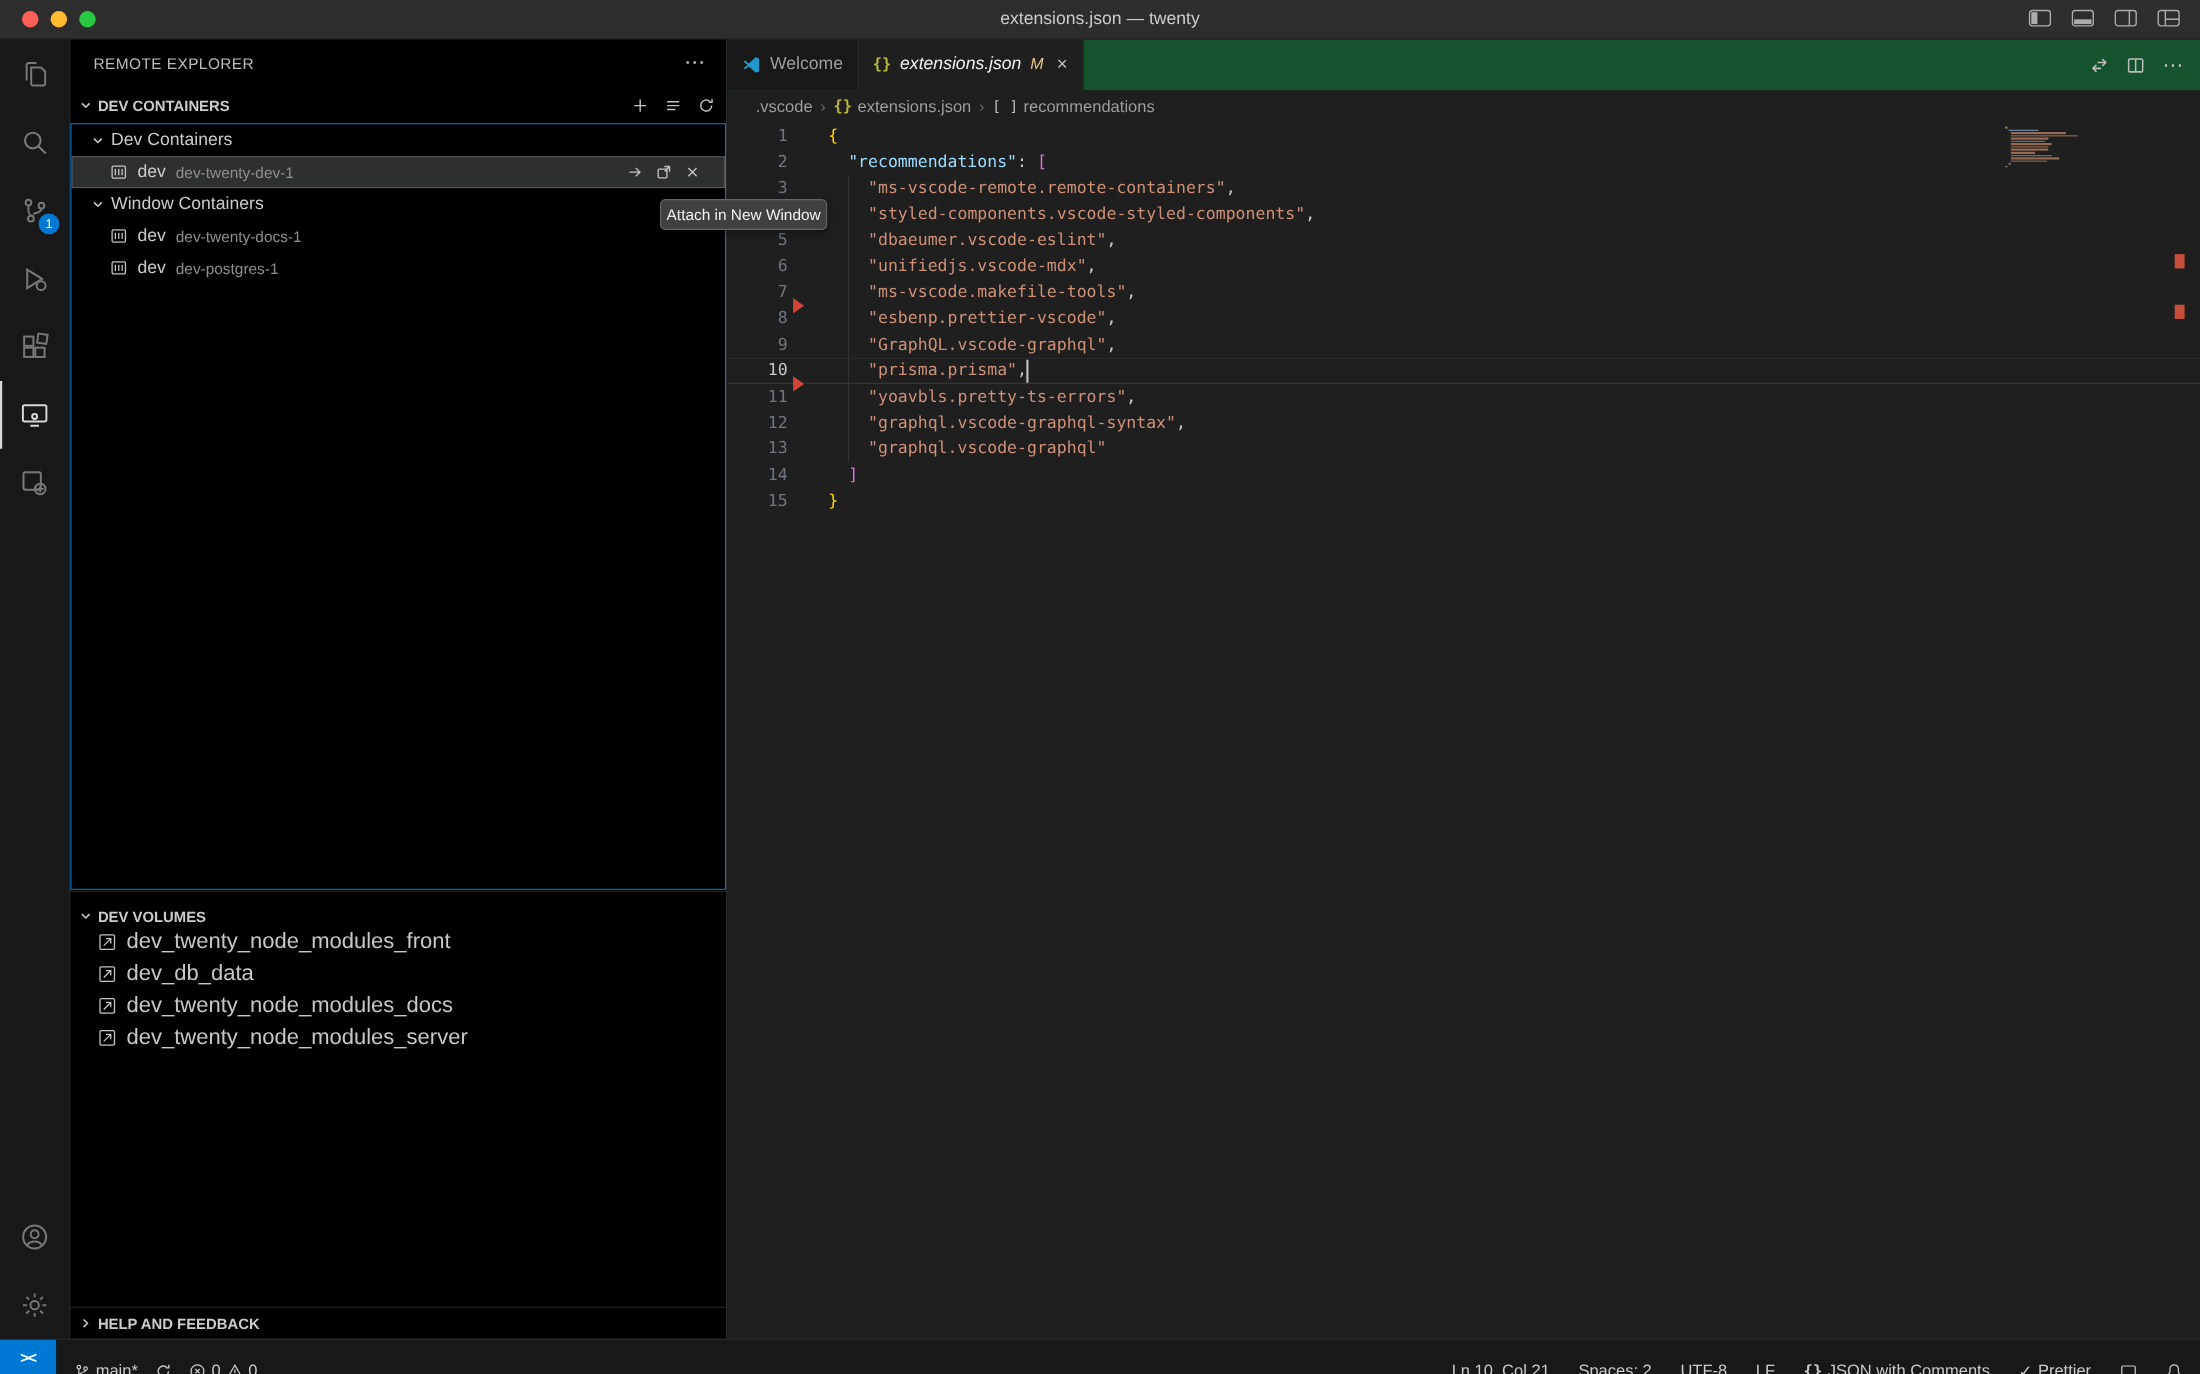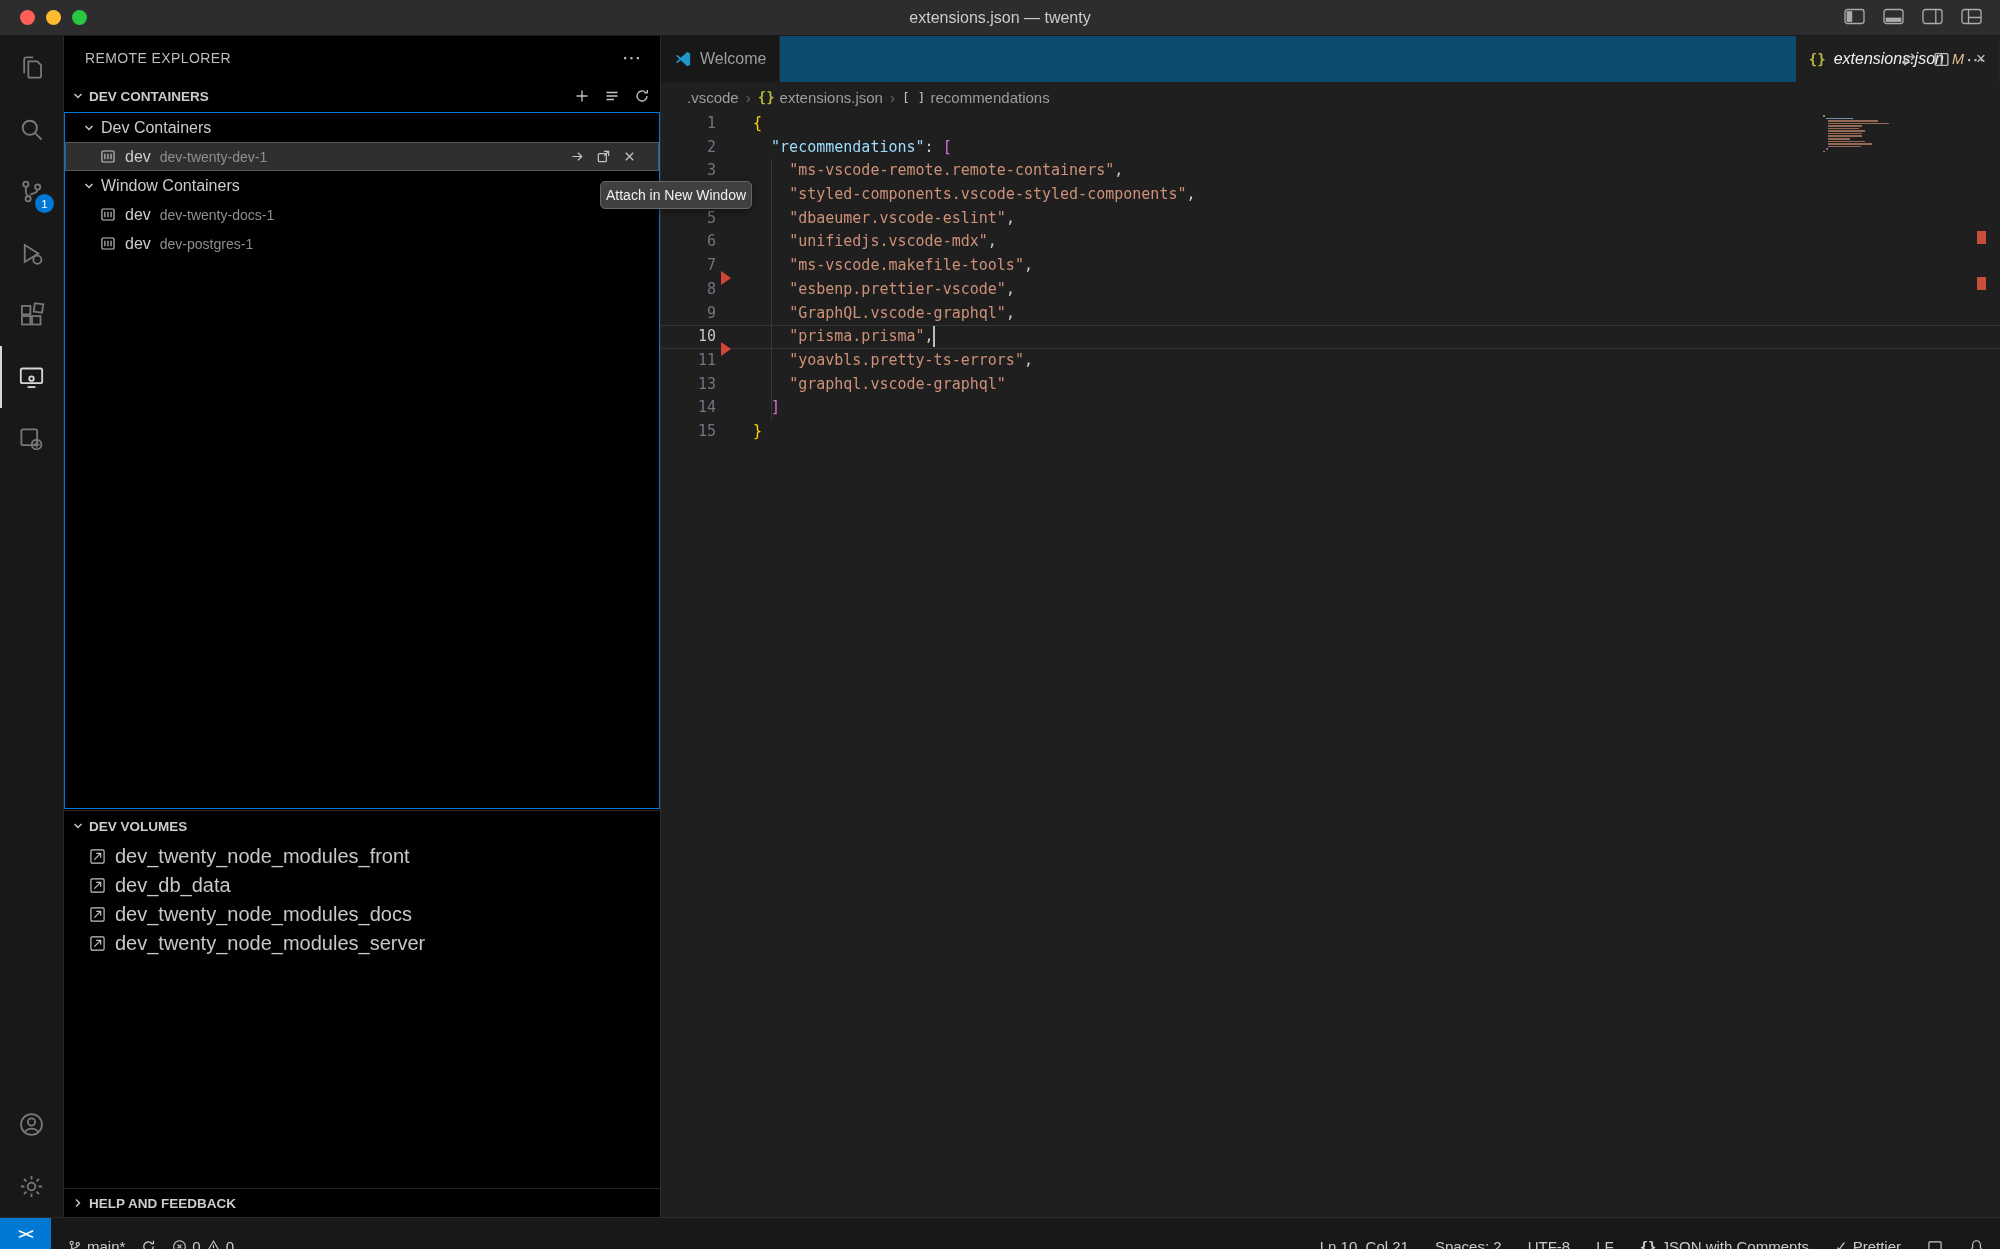--- a/index.html
+++ b/index.html
@@ -38,33 +38,33 @@
   .sh-devcontainers { position:absolute; top:44px; left:0; right:0; height:32px; }
   .sh-icons { margin-left:auto; display:flex; gap:14px; color:#c5c5c5; }
   .tree-box { position:absolute; top:76px; left:0; right:0; height:697px; border:1px solid #0078d4; }
   .tree-group { height:29px; display:flex; align-items:center; gap:4px; padding-left:16px; font-size:16px; color:#cccccc; }
   .tree-row { height:29px; display:flex; align-items:center; padding-left:35px; position:relative; }
   .tree-row.selected { background:#2d2f31; outline:1px solid #55585a; outline-offset:-1px; }
   .t-icon { margin-right:8px; color:#c5c5c5; }
   .t-name { font-size:16px; color:#cccccc; }
   .t-desc { font-size:14px; color:#8f8f8f; margin-left:9px; }
   .row-actions { position:absolute; right:22px; display:flex; gap:11px; color:#c5c5c5; }
-  .sh-volumes { position:absolute; top:774px; left:0; right:0; height:31px; border-top:1px solid #252525; }
+  .sh-volumes { position:absolute; top:774px; left:0; right:0; height:31px; border-top:1px solid #252525;align-items:flex-end; }
   .volumes-list { position:absolute; top:806px; left:0; right:0; }
   .vol-row { height:29px; display:flex; align-items:center; padding-left:25px; }
   .vol-row .t-icon { margin-right:9px; }
   .vol-label { font-size:20px; color:#c8c8c8; }
   .sh-help { position:absolute; bottom:0; left:0; right:0; height:29px; border-top:1px solid #252525; }
 
   
   .tooltip { position:absolute; left:600px; top:181px; height:28px; padding:0 5px; background:#404040; border:1px solid #666668; border-radius:5px; color:#f1f1f1; font-size:14px; display:flex; align-items:center; z-index:60; box-shadow:0 2px 8px rgba(0,0,0,.45); white-space:nowrap; }
 
   
   .editor { flex:1; display:flex; flex-direction:column; background:#1f1f1f; position:relative; }
-  .tabbar { height:46px; background:#0c4a6e; display:flex; align-items:stretch; position:relative;justify-content:space-between; }
+  .tabbar { height:46px; background:#14532d; display:flex; align-items:stretch; position:relative; }
   .tab { display:flex; align-items:center; gap:8px; padding:0 13px; font-size:16px; color:#9d9d9d; background:#181818; border-right:1px solid #252526; }
   .tab.active { background:#1f1f1f; color:#efefef; }
   .tab .fname.italic { font-style:italic; }
   .json-braces { color:#b7b73b; font-weight:bold; font-size:14px; font-family:"DejaVu Sans Mono",monospace; }
   .tab-badge { color:#e2c08d; font-size:14.5px; font-style:italic; }
   .tab-close { color:#c0c0c0; font-size:17px; margin-left:4px; }
   .tabbar-actions { position:absolute; right:14px; top:0; height:46px; display:flex; align-items:center; gap:16px; color:#bdbdbd; }
   .ellipsis-glyph { font-size:19px; letter-spacing:1px; }
 
   .breadcrumbs { height:30px; display:flex; align-items:center; gap:7px; padding-left:26px; font-size:15px; color:#9d9d9d; }
@@ -407,20 +407,21 @@
           <div class="code-line"><span class="ln">2</span><span class="lc"><span class="tok-pln">  </span><span class="tok-key">"recommendations"</span><span class="tok-pun">:</span><span class="tok-pln"> </span><span class="tok-b2">[</span></span></div>
           <div class="code-line"><span class="ln">3</span><span class="lc"><span class="tok-pln">    </span><span class="tok-str">"ms-vscode-remote.remote-containers"</span><span class="tok-pun">,</span></span></div>
           <div class="code-line"><span class="ln">4</span><span class="lc"><span class="tok-pln">    </span><span class="tok-str">"styled-components.vscode-styled-components"</span><span class="tok-pun">,</span></span></div>
           <div class="code-line"><span class="ln">5</span><span class="lc"><span class="tok-pln">    </span><span class="tok-str">"dbaeumer.vscode-eslint"</span><span class="tok-pun">,</span></span></div>
           <div class="code-line"><span class="ln">6</span><span class="lc"><span class="tok-pln">    </span><span class="tok-str">"unifiedjs.vscode-mdx"</span><span class="tok-pun">,</span></span></div>
           <div class="code-line"><span class="ln">7</span><span class="lc"><span class="tok-pln">    </span><span class="tok-str">"ms-vscode.makefile-tools"</span><span class="tok-pun">,</span></span></div>
           <div class="code-line"><span class="ln">8</span><span class="lc"><span class="tok-pln">    </span><span class="tok-str">"esbenp.prettier-vscode"</span><span class="tok-pun">,</span></span></div>
           <div class="code-line"><span class="ln">9</span><span class="lc"><span class="tok-pln">    </span><span class="tok-str">"GraphQL.vscode-graphql"</span><span class="tok-pun">,</span></span></div>
           <div class="code-line current"><span class="ln">10</span><span class="lc"><span class="tok-pln">    </span><span class="tok-str">"prisma.prisma"</span><span class="tok-pun">,</span><span class="cursor"></span></span></div>
           <div class="code-line"><span class="ln">11</span><span class="lc"><span class="tok-pln">    </span><span class="tok-str">"yoavbls.pretty-ts-errors"</span><span class="tok-pun">,</span></span></div>
+          <div class="code-line"><span class="ln">12</span><span class="lc"><span class="tok-pln">    </span><span class="tok-str">"graphql.vscode-graphql-syntax"</span><span class="tok-pun">,</span></span></div>
           <div class="code-line"><span class="ln">13</span><span class="lc"><span class="tok-pln">    </span><span class="tok-str">"graphql.vscode-graphql"</span></span></div>
           <div class="code-line"><span class="ln">14</span><span class="lc"><span class="tok-pln">  </span><span class="tok-b2">]</span></span></div>
           <div class="code-line"><span class="ln">15</span><span class="lc"><span class="tok-b1">}</span></span></div>
           <div class="del-marker" style="top: 158.9px;"></div>
           <div class="del-marker" style="top: 230px;"></div>
         </div>
       <div class="minimap">
           <div style="position: absolute; top: 0px; left: 0px; width: 2px; height: 1.7px; background: rgb(176, 154, 85); opacity: 0.85;"></div>
           <div style="position: absolute; top: 2.5px; left: 2.7px; width: 27px; height: 1.7px; background: rgb(127, 168, 201); opacity: 0.85;"></div>
           <div style="position: absolute; top: 5.1px; left: 5.4px; width: 49.95px; height: 1.7px; background: rgb(169, 120, 96); opacity: 0.85;"></div>

